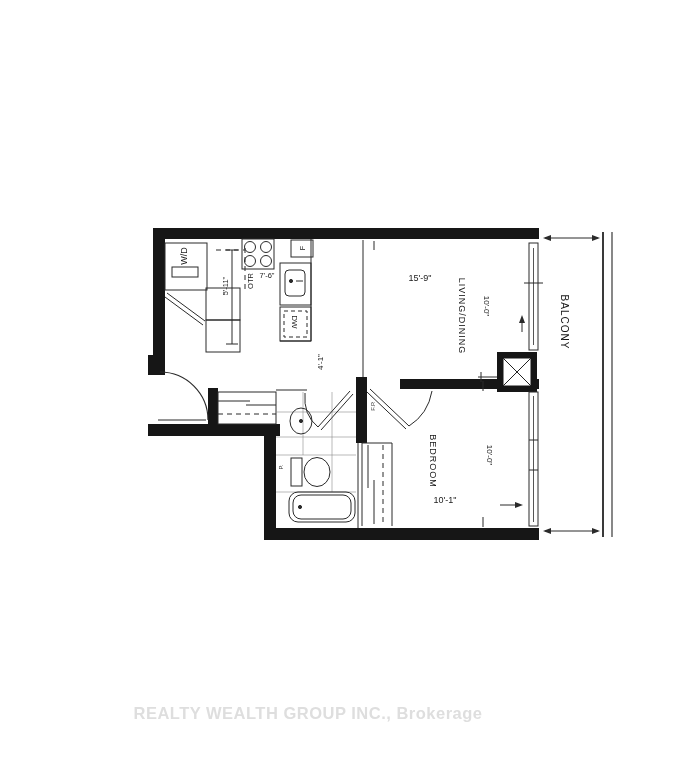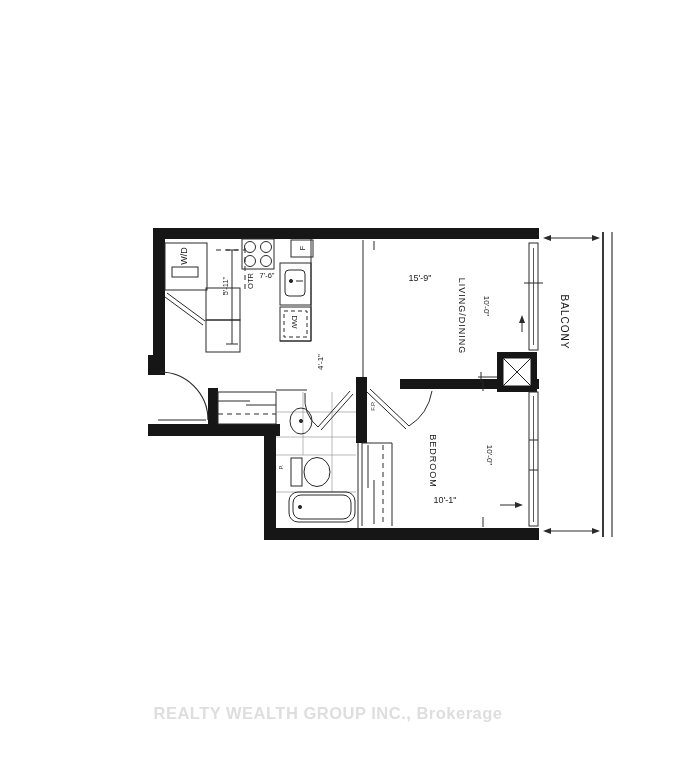--- a/index.html
+++ b/index.html
@@ -8,21 +8,21 @@
   .plan{position:absolute;left:0;top:0;width:678px;height:774px;}
   svg{position:absolute;left:0;top:0;}
   .lbl{position:absolute;color:#1b1b1b;white-space:nowrap;line-height:1;
        transform:translate(-50%,-50%);font-family:"Liberation Sans",sans-serif;}
   .r90{transform:translate(-50%,-50%) rotate(90deg);}
   .rn90{transform:translate(-50%,-50%) rotate(-90deg);}
   .roomname{letter-spacing:1px;font-size:9px;color:#161616;}
   .dim{font-size:8px;color:#202020;}
   .fix{font-size:8px;color:#202020;}
   .tiny{font-size:6px;color:#333;}
-  .watermark{position:absolute;left:328px;top:713px;transform:translate(-50%,-50%);
+  .watermark{position:absolute;left:308px;top:713px;transform:translate(-50%,-50%);
        font-size:16.5px;font-weight:bold;letter-spacing:.5px;color:#dedede;
        white-space:nowrap;}
 </style>
 </head>
 <body>
 
 <div class="plan">
 
 <svg width="678" height="774" viewBox="0 0 678 774">
 

